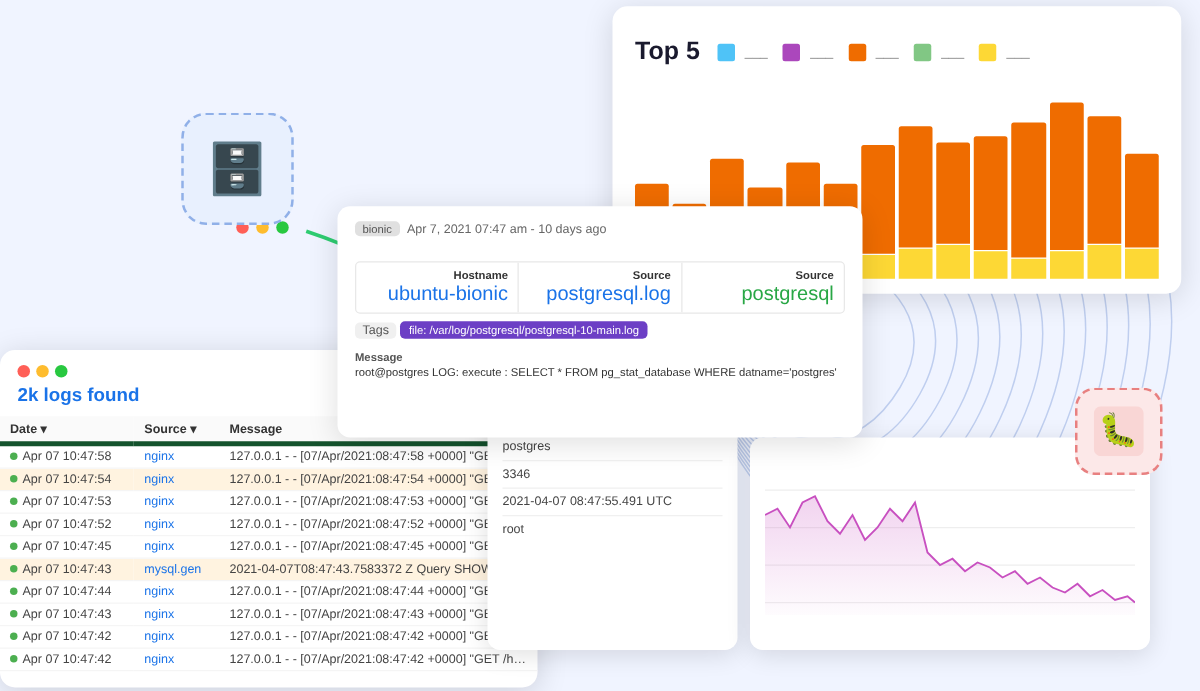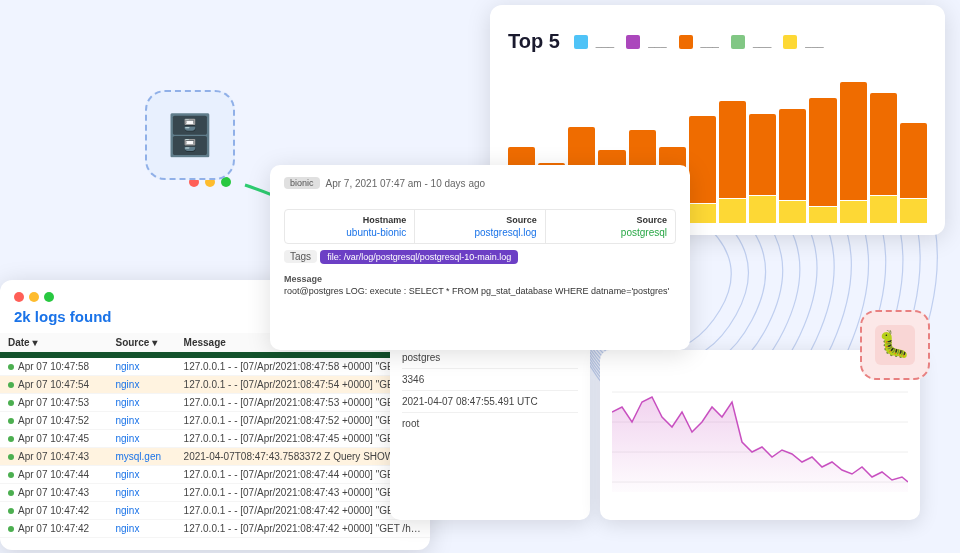--- a/index.html
+++ b/index.html
@@ -110,21 +110,21 @@
       text-align: right;
     }
     .log-field:last-child { border-right: none; }
     .log-field-label {
       font-size: 9px;
       color: #333;
       font-weight: 600;
       margin-bottom: 2px;
     }
     .log-field-value {
-      font-size: 10px;
+      font-size: 16px;
       color: #1a73e8;
     }
     .log-tag {
       background: #6c3fc5;
       color: #fff;
       border-radius: 4px;
       padding: 2px 7px;
       font-size: 9px;
       display: inline-block;
       margin-bottom: 5px;
@@ -177,21 +177,21 @@
       width: 100%;
       border-collapse: collapse;
       font-size: 10px;
     }
     .log-table th {
       text-align: left;
       padding: 4px 8px;
       color: #333;
       font-weight: 600;
       font-size: 10px;
-      border-bottom: 6px solid #14532d;
+      border-bottom: 4px solid #14532d;
       background: #fafafa;
     }
     .log-table td {
       padding: 3px 8px;
       color: #444;
       border-bottom: 1px solid #f5f5f5;
       white-space: nowrap;
       overflow: hidden;
       text-overflow: ellipsis;
       max-width: 160px;

